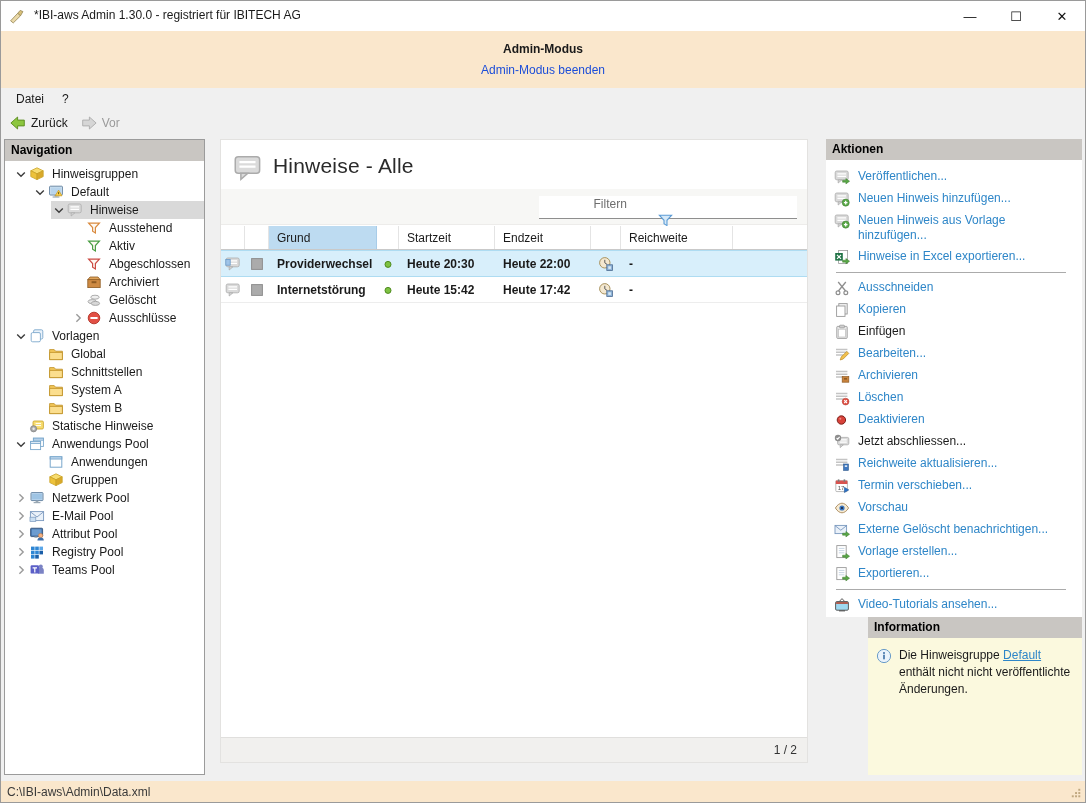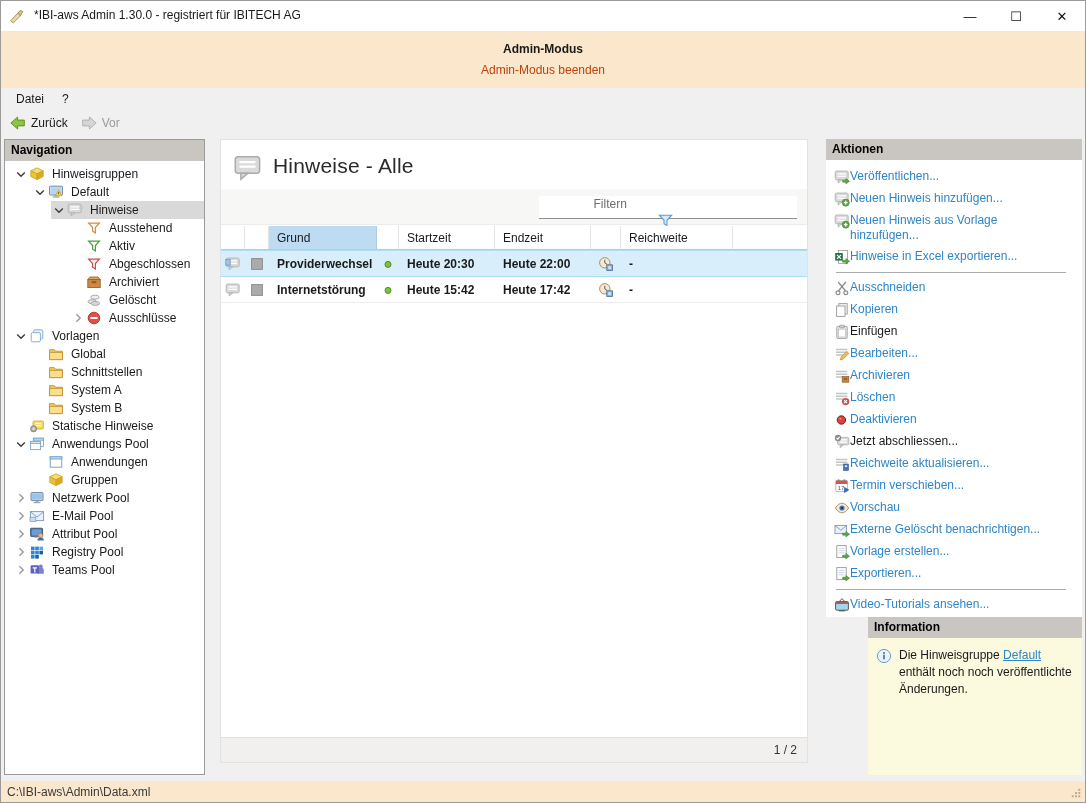--- a/index.html
+++ b/index.html
@@ -18,21 +18,21 @@
   .titlebar { position:absolute; left:0; top:0; width:100%; height:31px; background:#ffffff; }
   .app-icon { position:absolute; left:9px; top:7px; width:17px; height:17px; }
   .title-text { position:absolute; left:34px; top:8px; white-space:nowrap; }
   .win-controls { position:absolute; right:1px; top:1px; height:30px; display:flex; }
   .win-btn { width:46px; height:30px; display:flex; align-items:center; justify-content:center;
     background:transparent; border:none; font-family:inherit; font-size:13px; color:#111; padding:0; }
 
   
   .banner { position:absolute; top:31px; left:0; width:100%; height:57px; background:#FAE7CC; text-align:center; }
   .banner-title { padding-top:11px; font-weight:bold; }
-  .banner-link { margin-top:7px; color:#c2410c; display:inline-block; cursor:pointer; }
+  .banner-link { margin-top:7px; color:#1d4ed8; display:inline-block; cursor:pointer; }
 
   
   .menubar { position:absolute; top:88px; left:0; width:100%; height:22px; background:#F0F0F0; display:flex; align-items:center; }
   .menu-item { padding:0 9px; }
   .menu-item:first-child { margin-left:7px; }
   .toolbar { position:absolute; top:110px; left:0; width:100%; height:26px; background:#F0F0F0; display:flex; align-items:center; }
   .tool-btn { display:flex; align-items:center; gap:5px; margin-left:7px; padding:1px 3px; }
   .tool-btn .icon { width:16px; height:16px; }
   .tool-btn.disabled { color:#9a9a9a; }
 
@@ -66,21 +66,21 @@
   .grid-row { display:flex; height:26px; border-bottom:1px solid #EDEDED; align-items:center; }
   .grid-row.selected { background:#D8EFFB; border-top:1px solid #AEDCF2; border-bottom:1px solid #AEDCF2; height:27px; }
   .gc { padding-left:8px; font-weight:bold; overflow:hidden; white-space:nowrap; }
   .gc-icon { display:flex; align-items:center; justify-content:center; padding:0; }
   .gc-icon .icon { width:16px; height:16px; }
   .grid-footer { position:absolute; left:0; right:0; bottom:0; height:25px; background:#F1F0EE; border-top:1px solid #E0DFDD; line-height:24px; text-align:right; padding-right:10px; color:#333; }
 
   
   .actions-panel { position:absolute; left:826px; top:139px; width:256px; height:478px; background:#fff; }
   .actions-list { padding:6px 4px 0 8px; }
-  .action-row { display:flex; padding:3px 0; align-items:flex-start; }
+  .action-row { display:flex; gap:8px; padding:3px 0; align-items:flex-start; }
   .action-icon { width:16px; height:16px; flex:0 0 16px; }
   .action-label { line-height:15px; max-width:214px; }
   .action-label.link { color:#2E86C8; }
   .action-label.plain { color:#1a1a1a; }
   .divider { height:1px; background:#ABABAB; margin:4px 12px 4px 2px; }
   .overflow-dots { text-align:center; color:#9a9a9a; line-height:6px; font-weight:bold; letter-spacing:1px; }
 
   
   .info-panel { position:absolute; left:826px; top:617px; width:256px; height:158px;padding-left:42px; }
   .info-body { background:#FBF9DE; height:137px; padding:9px 8px; display:flex; gap:7px; align-items:flex-start; }
@@ -776,21 +776,21 @@
 <div class="info-panel">
   <div class="panel-header">Information</div>
   <div class="info-body">
     <span class="icon info-icon">
         <svg viewBox="0 0 16 16" xmlns="http://www.w3.org/2000/svg">
           <circle cx="8" cy="8" r="6.6" fill="#EAF3FB" stroke="#6A9CC8" stroke-width="1"></circle>
           <circle cx="8" cy="4.9" r="1" fill="#3A6EA5"></circle>
           <rect x="7.2" y="6.6" width="1.6" height="5" rx="0.8" fill="#3A6EA5"></rect>
         </svg>
       </span>
-    <span class="info-text"><span>Die Hinweisgruppe </span><a class="default-link">Default</a><span> enthält noch noch veröffentlichte Änderungen.</span></span>
+    <span class="info-text"><span>Die Hinweisgruppe </span><a class="default-link">Default</a><span> enthält nicht nicht veröffentlichte Änderungen.</span></span>
   </div>
 </div>
 
 <div class="statusbar">
   <span>C:\IBI-aws\Admin\Data.xml</span>
   <span class="icon grip">
       <svg viewBox="0 0 16 16" xmlns="http://www.w3.org/2000/svg">
         <g fill="#C0A880">
           <rect x="9" y="1" width="2.4" height="2.4"></rect>
           <rect x="9" y="5" width="2.4" height="2.4"></rect>

